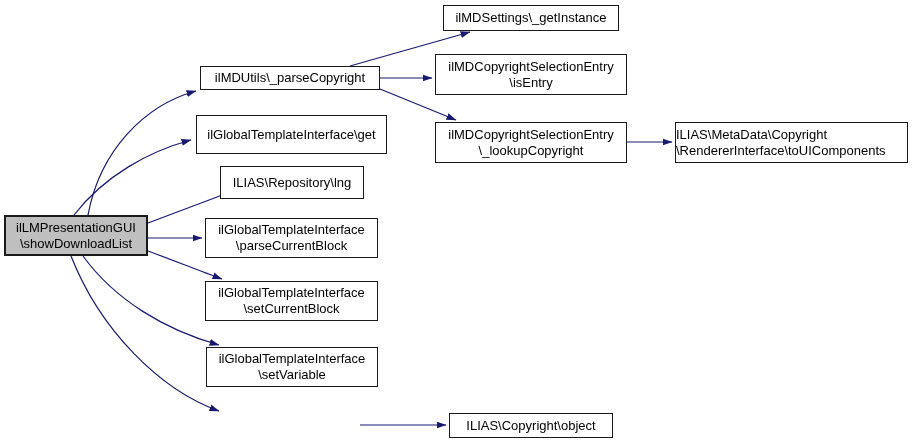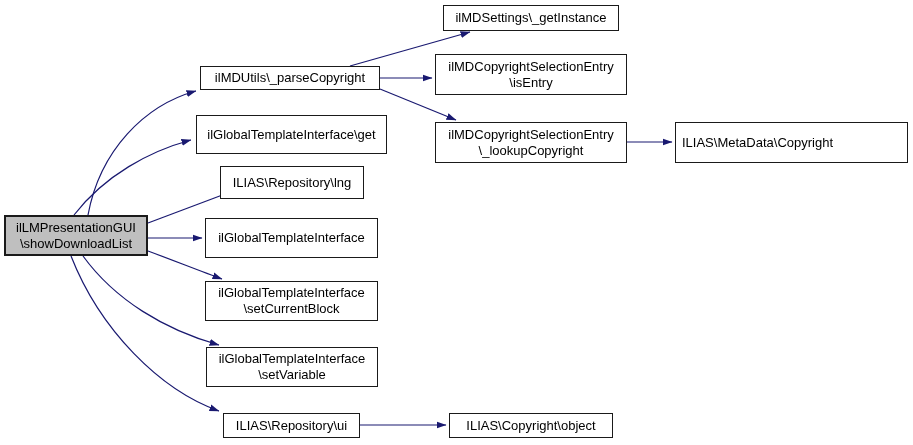--- a/index.html
+++ b/index.html
@@ -40,21 +40,21 @@
     cursor: pointer;
   }
   .node.main {
     background: var(--main-fill, #bfbfbf);
     border-width: 2px;
     cursor: default;
   }
   .node.left-align {
     align-items: flex-start;
     text-align: left;
-    padding-left: 6px;
+    padding-left: 0;
   }
   
   #n-main            { left: 4px;   top: 215px; width: 144px; height: 41px; }
   #n-parse-copyright { left: 200px; top: 66px;  width: 180px; height: 24px; }
   #n-get-instance    { left: 443px; top: 5px;   width: 176px; height: 26px; }
   #n-is-entry        { left: 435px; top: 54px;  width: 192px; height: 41px; }
   #n-lookup-copyright{ left: 435px; top: 122px; width: 192px; height: 41px; }
   #n-to-ui           { left: 675px; top: 122px; width: 233px; height: 41px; }
   #n-template-get    { left: 196px; top: 115px; width: 191px; height: 39px; }
   #n-lng             { left: 220px; top: 166px; width: 144px; height: 33px; }
@@ -107,45 +107,44 @@
     <span>\isEntry</span>
   </div>
 
   <div id="n-lookup-copyright" class="node">
     <span>ilMDCopyrightSelectionEntry</span>
     <span>\_lookupCopyright</span>
   </div>
 
   <div id="n-to-ui" class="node left-align">
     <span>ILIAS\MetaData\Copyright</span>
+    <span>\RendererInterface\toUIComponents</span>
   </div>
 
   <div id="n-template-get" class="node">
     <span>ilGlobalTemplateInterface\get</span>
   </div>
 
   <div id="n-lng" class="node">
     <span>ILIAS\Repository\lng</span>
   </div>
 
   <div id="n-parse-current" class="node">
     <span>ilGlobalTemplateInterface</span>
+    <span>\parseCurrentBlock</span>
   </div>
 
   <div id="n-set-current" class="node">
     <span>ilGlobalTemplateInterface</span>
     <span>\setCurrentBlock</span>
   </div>
 
   <div id="n-set-variable" class="node">
     <span>ilGlobalTemplateInterface</span>
     <span>\setVariable</span>
   </div>
 
-  <div id="n-ui" class="node">
-    <span>ILIAS\Repository\ui</span>
-  </div>
 
   <div id="n-object" class="node">
     <span>ILIAS\Copyright\object</span>
   </div>
 
 </div>
 
 </body></html>

